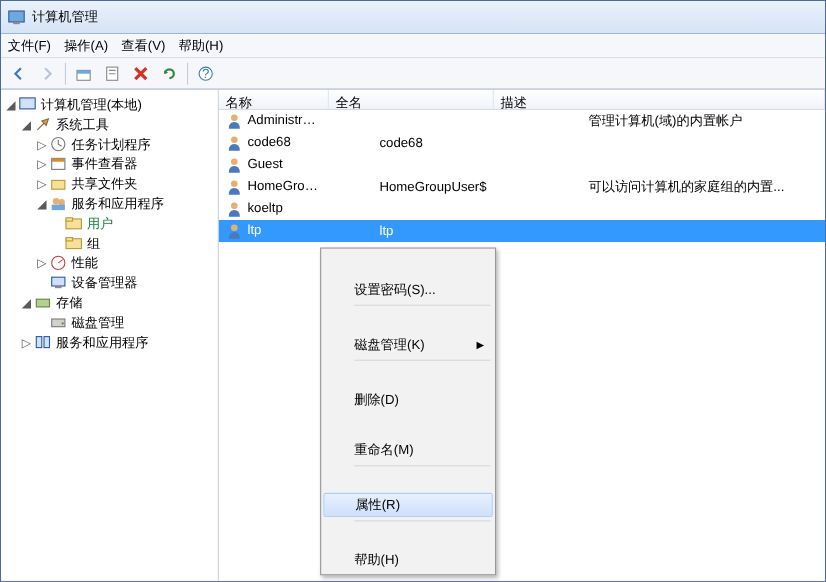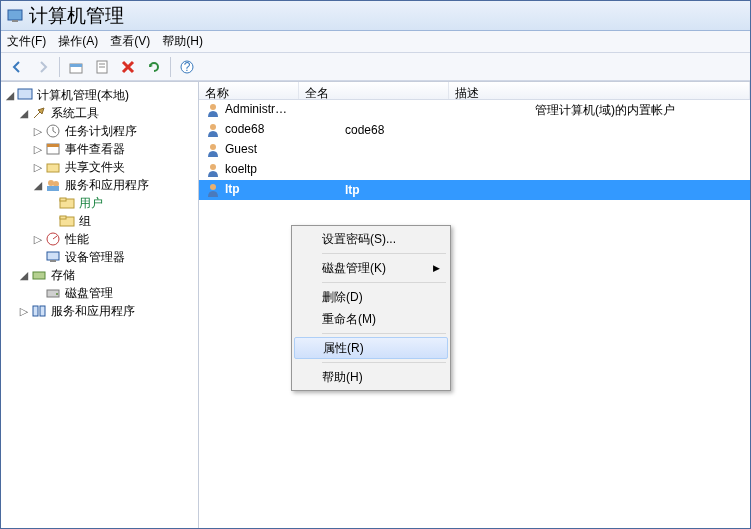--- a/index.html
+++ b/index.html
@@ -1,20 +1,20 @@
 <!DOCTYPE html>
 <html><head>
 <meta charset="utf-8">
 <style>
 * { box-sizing: border-box; margin: 0; padding: 0; font-family: "Microsoft YaHei", "Segoe UI", Tahoma, sans-serif; font-size: 12px; }
 body { background: #d6dff7; width: 751px; height: 529px; overflow: hidden; }
 .window { background: #fff; border: 1px solid #4a6a9e; height: 529px; display: flex; flex-direction: column; }
 .titlebar { background: linear-gradient(#eaf1fb, #d6e4f5); height: 30px; display: flex; align-items: center; padding: 0 6px; border-bottom: 1px solid #9db6d9; }
 .titlebar .ticon { width: 16px; height: 16px; margin-right: 6px; }
-.titlebar .title { font-size: 19px; color: #000; }
+.titlebar .title { font-size: 12px; color: #000; }
 .menubar { background: #f5f7fb; height: 22px; display: flex; align-items: center; padding: 0 6px; border-bottom: 1px solid #d0d7e5; gap: 12px; }
 .menubar span { color: #000; }
 .toolbar { background: #f5f7fb; height: 28px; display: flex; align-items: center; padding: 0 4px; border-bottom: 1px solid #d0d7e5; gap: 2px; }
 .tbtn { width: 24px; height: 24px; display: flex; align-items: center; justify-content: center; border: 1px solid transparent; }
 .tsep { width: 1px; height: 20px; background: #c5ccda; margin: 0 2px; }
 .content { flex: 1; display: flex; border-top: 1px solid #c5ccda; }
 .tree { width: 198px; border-right: 1px solid #c5ccda; padding: 4px 0; overflow: auto; background: #fff; }
 .trow { display: flex; align-items: center; height: 18px; padding-right: 4px; white-space: nowrap; }
 .trow .tw { width: 14px; text-align: center; color: #5a5a5a; font-size: 11px; display: inline-block; }
 .trow .ticon2 { width: 16px; height: 16px; margin-right: 4px; display: inline-flex; align-items: center; justify-content: center; }
@@ -22,23 +22,23 @@
 .trow.sel .tlabel { color: #15803d; }
 .list { flex: 1; position: relative; background: #fff; }
 .lhead { display: flex; height: 18px; border-bottom: 1px solid #d6dce8; background: linear-gradient(#fff,#f0f3f9); }
 .lhead .col { padding: 3px 6px; border-right: 1px solid #e2e6ee; color: #000; }
 .c0 { width: 100px; }
 .c1 { width: 150px; }
 .c2 { flex: 1; }
 .lrow { display: flex; height: 20px; align-items: center; gap: 40px; }
 .lrow .cell { padding: 0 6px; overflow: hidden; white-space: nowrap; text-overflow: ellipsis; }
 .lrow .uicon { width: 16px; height: 16px; margin-right: 4px; display: inline-block; vertical-align: middle; }
-.lrow.sel { background: #3399ff; color: #fff; font-weight: bold; }
+.lrow.sel { background: #3399ff; color: #fff; }
 .ctxmenu { position: absolute; background: #f2f2f2; border: 1px solid #979797; box-shadow: 2px 2px 4px rgba(0,0,0,0.3); padding: 2px; width: 160px; }
-.ctxmenu .mi { height: 22px; display: flex; align-items: center; padding: 0 22px 0 28px; position: relative; }
+.ctxmenu .mi { height: 22px; display: flex; align-items: center; padding: 0 22px 0 28px; position: relative; margin-top: 24px; }
 .ctxmenu .mi.sel { background: linear-gradient(#e8f0fe,#cfe0fb); border: 1px solid #aecff7; border-radius: 2px; padding-right: 21px; }
 .ctxmenu .msep { height: 1px; background: #d7d7d7; margin: 3px 2px 3px 28px; }
 .ctxmenu .mi .arrow { position: absolute; right: 8px; font-size: 9px; }
 svg { display: block; }
 </style>
 </head>
 <body>
 
 <div class="window">
 
@@ -259,20 +259,28 @@
             <div class="cell c0"><span class="uicon"><svg width="16" height="16">
                   <circle cx="8" cy="5" r="3" fill="#e8b070"></circle>
                   <path d="M3 15 Q3 9 8 9 Q13 9 13 15 Z" fill="#4a7abd"></path>
                 </svg></span><span>Guest</span></div>
             <div class="cell c1"></div>
           </div>
           <div class="lrow">
             <div class="cell c0"><span class="uicon"><svg width="16" height="16">
                   <circle cx="8" cy="5" r="3" fill="#e8b070"></circle>
                   <path d="M3 15 Q3 9 8 9 Q13 9 13 15 Z" fill="#4a7abd"></path>
+                </svg></span><span>HomeGrou...</span></div>
+            <div class="cell c1">HomeGroupUser$</div>
+            <div class="cell c2">可以访问计算机的家庭组的内置...</div>
+          </div>
+          <div class="lrow">
+            <div class="cell c0"><span class="uicon"><svg width="16" height="16">
+                  <circle cx="8" cy="5" r="3" fill="#e8b070"></circle>
+                  <path d="M3 15 Q3 9 8 9 Q13 9 13 15 Z" fill="#4a7abd"></path>
                 </svg></span><span>koeltp</span></div>
             <div class="cell c1"></div>
             <div class="cell c2"></div>
           </div>
           <div class="lrow sel">
             <div class="cell c0"><span class="uicon"><svg width="16" height="16">
                   <circle cx="8" cy="5" r="3" fill="#e8b070"></circle>
                   <path d="M3 15 Q3 9 8 9 Q13 9 13 15 Z" fill="#4a7abd"></path>
                 </svg></span><span>ltp</span></div>
             <div class="cell c1">ltp</div>

